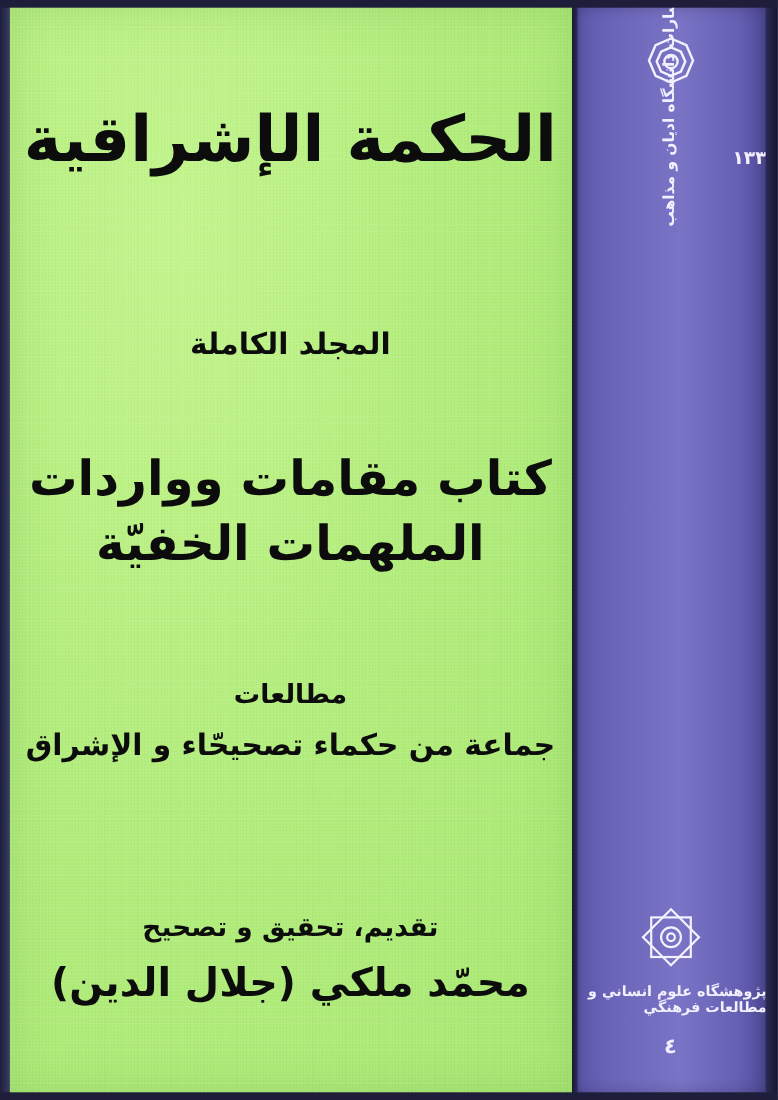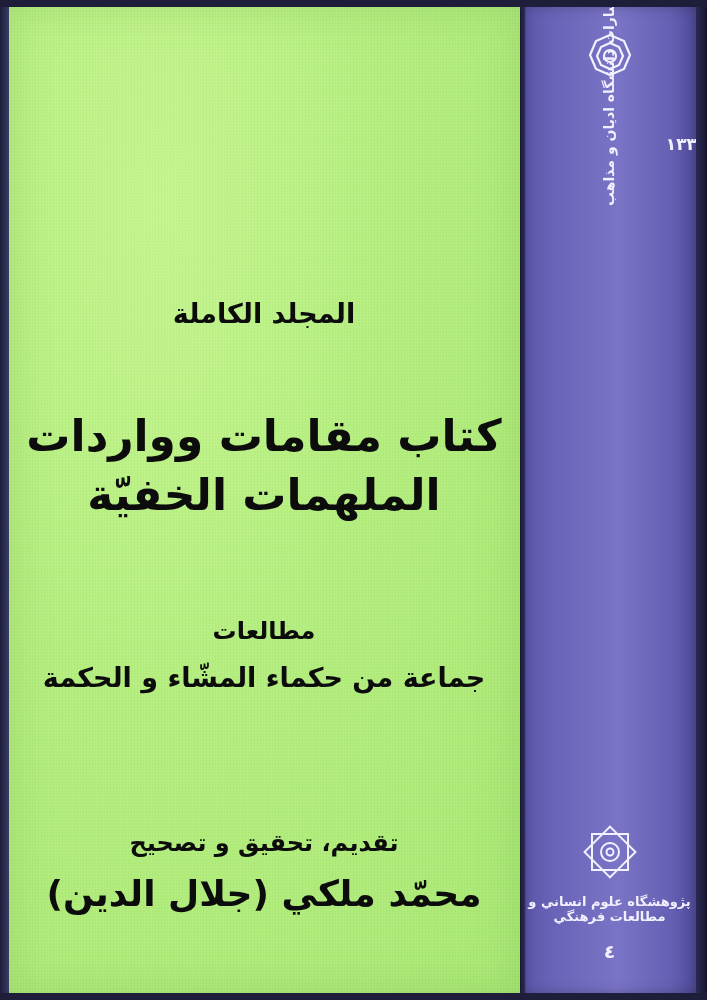--- a/index.html
+++ b/index.html
@@ -173,21 +173,20 @@
     width: 175px;
     text-align: right;
     font-size: 17px;
     font-weight: 700;
   }
   .spine-pub {
     position: absolute;
     bottom: 70px;
     left: 0;
     width: 175px;
-    text-align: center;
     font-size: 13px;
     font-weight: 600;
     letter-spacing: 0.2px;
   }
   .spine-bottomnum {
     position: absolute;
     bottom: 32px;
     left: 0;
     width: 175px;
     text-align: center;
@@ -288,24 +287,25 @@
       </div>
 
       <div class="spine-pub">پژوهشگاه علوم انساني و مطالعات فرهنگي</div>
       <div class="spine-bottomnum">٤</div>
     </div>
   </div>
 
   <div class="front-board">
     <div class="texture"></div>
     <div class="front-content ar">
+      <div class="title-main">الحكمة الإشراقية</div>
       <div class="volume">المجلد الكاملة</div>
       <div class="book-title">كتاب مقامات وواردات الملهمات الخفيّة</div>
       <div class="note-label">مطالعات</div>
-      <div class="note-body">جماعة من حكماء المشّاء و الحكمة</div>
+      <div class="note-body">جماعة من حكماء تصحيحّاء و الإشراق</div>
       <div class="editor-label">تقديم، تحقيق و تصحيح</div>
       <div class="editor-name">محمّد ملكي (جلال الدين)</div>
     </div>
   </div>
 
   <div class="seam"></div>
   <div class="board-shadow-left"></div>
   <div class="board-shadow-right"></div>
   <div class="top-edge"></div>
   <div class="bottom-edge"></div>

